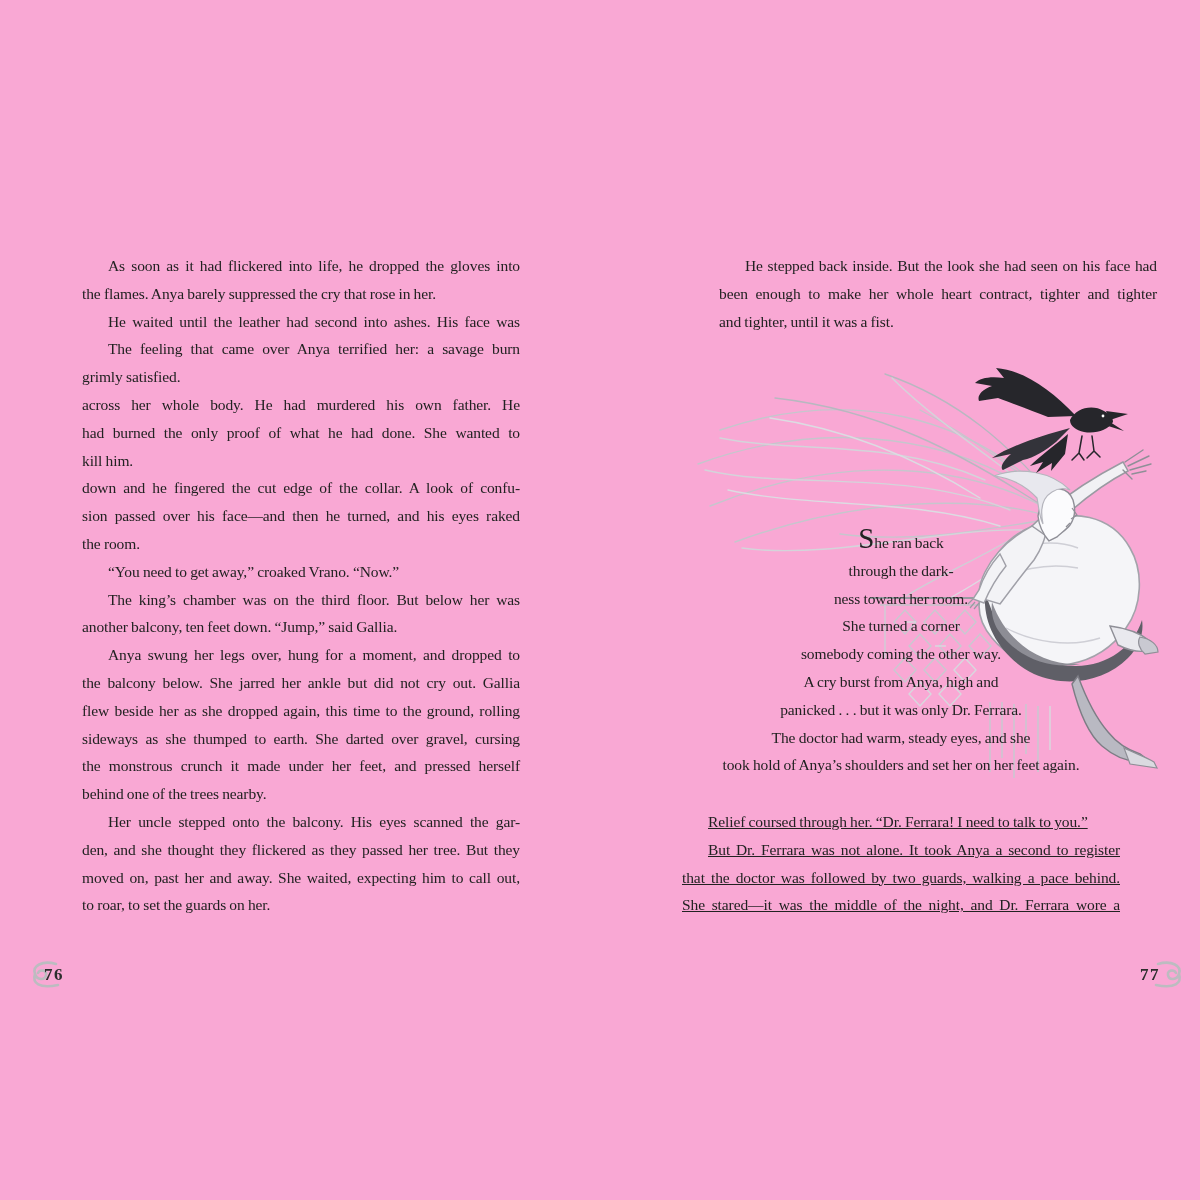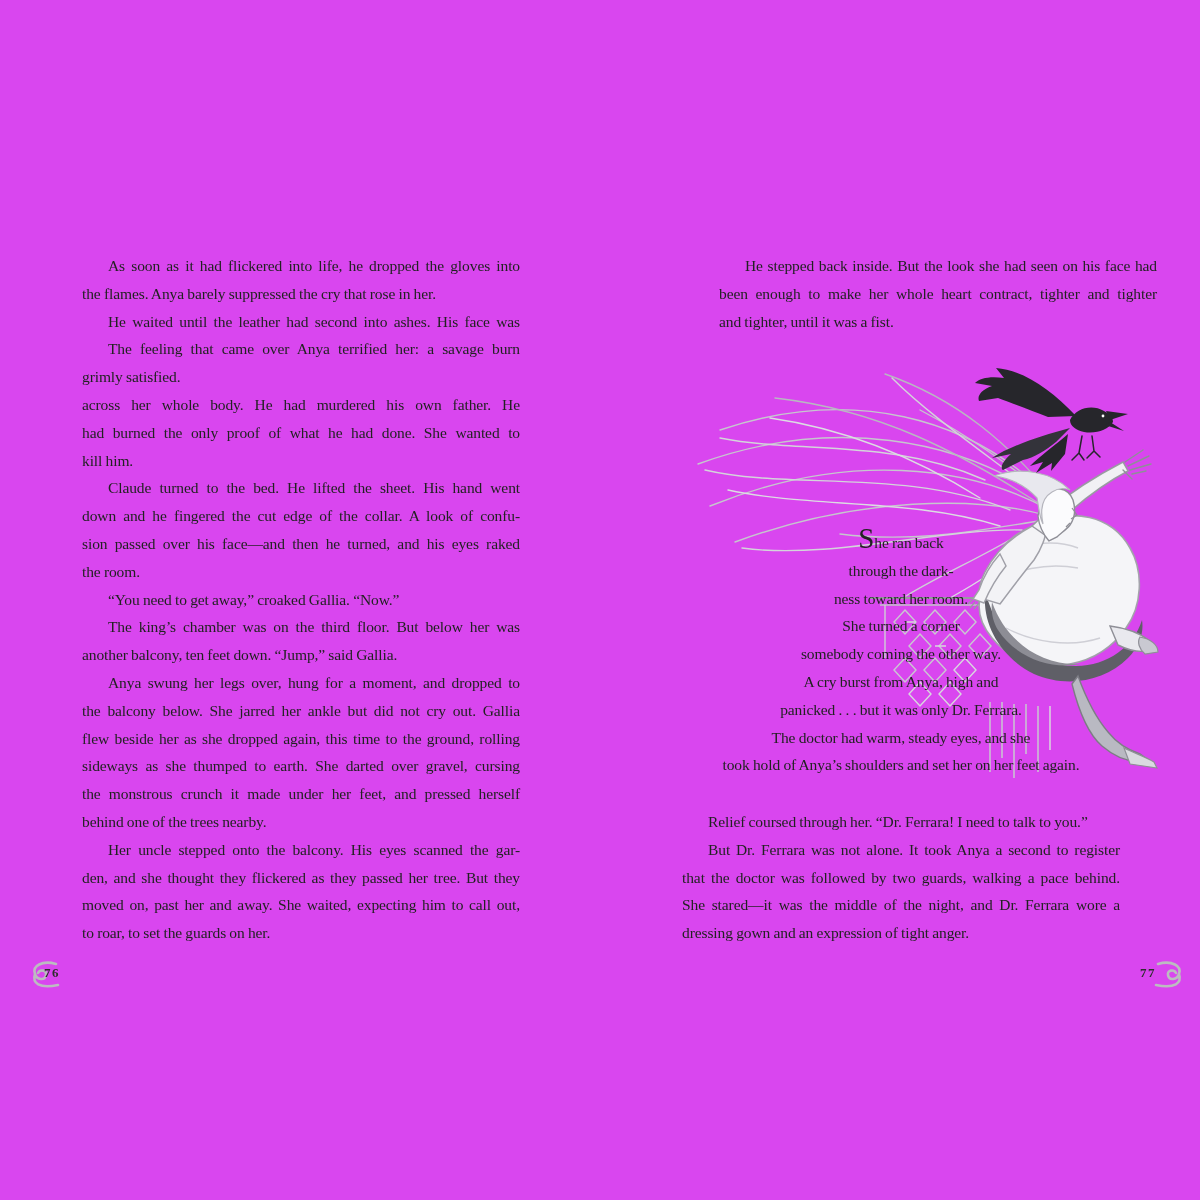--- a/index.html
+++ b/index.html
@@ -1,29 +1,29 @@
 <!DOCTYPE html>
 <html><head>
 <meta charset="utf-8">
 <style>
   html,body{margin:0;padding:0;background:#ffffff;}
   .spread{
-    position:relative;width:1200px;height:1200px;background:#d946ef;
+    position:relative;width:1200px;height:1200px;background:#f9a8d4;
     font-family:"Liberation Serif","DejaVu Serif",serif;color:#222222;overflow:hidden;
   }
   .textblock{
     position:absolute;width:438px;font-size:15.5px;line-height:27.8px;
     letter-spacing:-0.1px;word-spacing:-0.5px;
   }
   .line{min-height:27.8px;}
   .just{text-align:justify;text-align-last:justify;}
   .indent{text-indent:26px;}
   .dropcap{font-size:29px;line-height:1px;}
   .folio{
-    position:absolute;font-size:13px;font-weight:bold;color:#2e2e2e;
+    position:absolute;font-size:17px;font-weight:bold;color:#2e2e2e;
     letter-spacing:1.5px;z-index:3;
   }
   .ornament{position:absolute;z-index:2;}
   .illustration{position:absolute;left:680px;top:358px;z-index:1;}
   .textlayer{z-index:2;}
   svg{display:block;}
 </style>
 </head>
 <body>
 
@@ -130,25 +130,24 @@
 
   <div id="left-lines" class="textblock textlayer" style="left:82px;top:252px;">
       <div class="line just indent">As soon as it had flickered into life, he dropped the gloves into</div>
       <div class="line">the flames. Anya barely suppressed the cry that rose in her.</div>
       <div class="line just indent">He waited until the leather had second into ashes. His face was</div>
       <div class="line just indent">The feeling that came over Anya terrified her: a savage burn</div>
       <div class="line">grimly satisfied.</div>
       <div class="line just">across her whole body. He had murdered his own father. He</div>
       <div class="line just">had burned the only proof of what he had done. She wanted to</div>
       <div class="line">kill him.</div>
-      <div class="line just indent">Claude turned to the bed. He lifted the sheet. His hand went</div>
       <div class="line just">down and he fingered the cut edge of the collar. A look of confu-</div>
       <div class="line just">sion passed over his face—and then he turned, and his eyes raked</div>
       <div class="line">the room.</div>
-      <div class="line indent">“You need to get away,” croaked Gallia. “Now.”</div>
+      <div class="line indent">“You need to get away,” croaked Vrano. “Now.”</div>
       <div class="line just indent">The king’s chamber was on the third floor. But below her was</div>
       <div class="line">another balcony, ten feet down. “Jump,” said Gallia.</div>
       <div class="line just indent">Anya swung her legs over, hung for a moment, and dropped to</div>
       <div class="line just">the balcony below. She jarred her ankle but did not cry out. Gallia</div>
       <div class="line just">flew beside her as she dropped again, this time to the ground, rolling</div>
       <div class="line just">sideways as she thumped to earth. She darted over gravel, cursing</div>
       <div class="line just">the monstrous crunch it made under her feet, and pressed herself</div>
       <div class="line">behind one of the trees nearby.</div>
       <div class="line just indent">Her uncle stepped onto the balcony. His eyes scanned the gar-</div>
       <div class="line just">den, and she thought they flickered as they passed her tree. But they</div>
@@ -167,26 +166,25 @@
       <div class="line">through the dark-</div>
       <div class="line">ness toward her room.</div>
       <div class="line">She turned a corner</div>
       <div class="line">somebody coming the other way.</div>
       <div class="line">A cry burst from Anya, high and</div>
       <div class="line">panicked . . . but it was only Dr. Ferrara.</div>
       <div class="line">The doctor had warm, steady eyes, and she</div>
       <div class="line">took hold of Anya’s shoulders and set her on her feet again.</div>
     </div>
 
-  <div id="right-bottom-lines" class="textblock textlayer" style="left:682px;top:808px;">
+  <div id="right-bottom-lines" class="textblock textlayer" style="left:682px;top:808px;text-decoration:underline;">
       <div class="line indent">Relief coursed through her. “Dr. Ferrara! I need to talk to you.”</div>
       <div class="line just indent">But Dr. Ferrara was not alone. It took Anya a second to register</div>
       <div class="line just">that the doctor was followed by two guards, walking a pace behind.</div>
       <div class="line just">She stared—it was the middle of the night, and Dr. Ferrara wore a</div>
-      <div class="line">dressing gown and an expression of tight anger.</div>
     </div>
 
   <svg class="ornament" style="left:26px;top:958px;" width="36" height="36" viewBox="0 0 36 36">
     <path d="M30,6 C16,2 6,8 9,16 C11,22 19,23 20,17 C21,12 14,11 12,15 M9,16 C6,25 13,31 32,27" stroke="#bcbcc0" stroke-width="2.6" fill="none" stroke-linecap="round"></path>
   </svg>
   <div class="folio" style="left:44px;top:965px;">76</div>
 
   <div class="folio" style="left:1140px;top:965px;">77</div>
   <svg class="ornament" style="left:1152px;top:958px;" width="36" height="36" viewBox="0 0 36 36">
     <path d="M6,6 C20,2 30,8 27,16 C25,22 17,23 16,17 C15,12 22,11 24,15 M27,16 C30,25 23,31 4,27" stroke="#bcbcc0" stroke-width="2.6" fill="none" stroke-linecap="round"></path>

